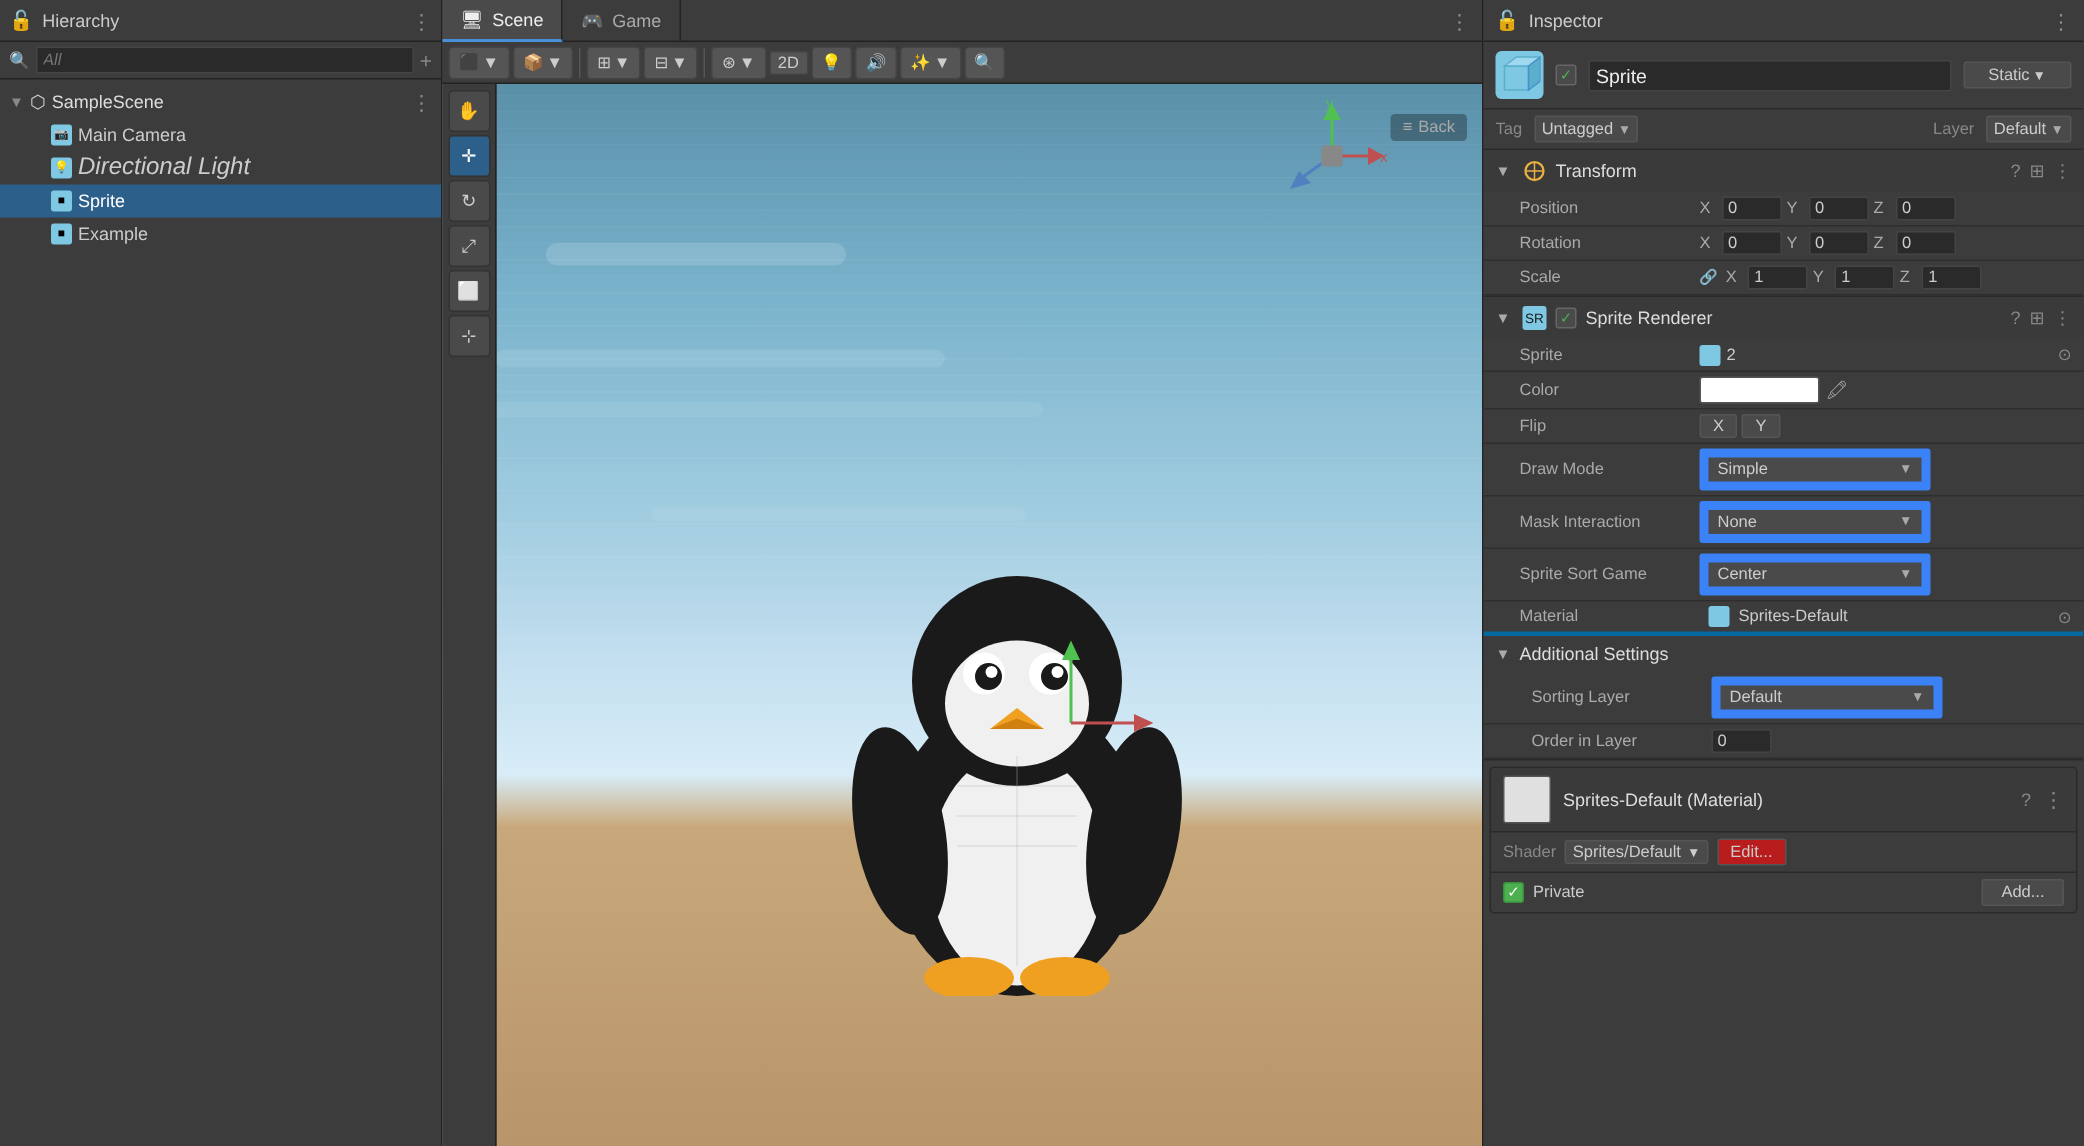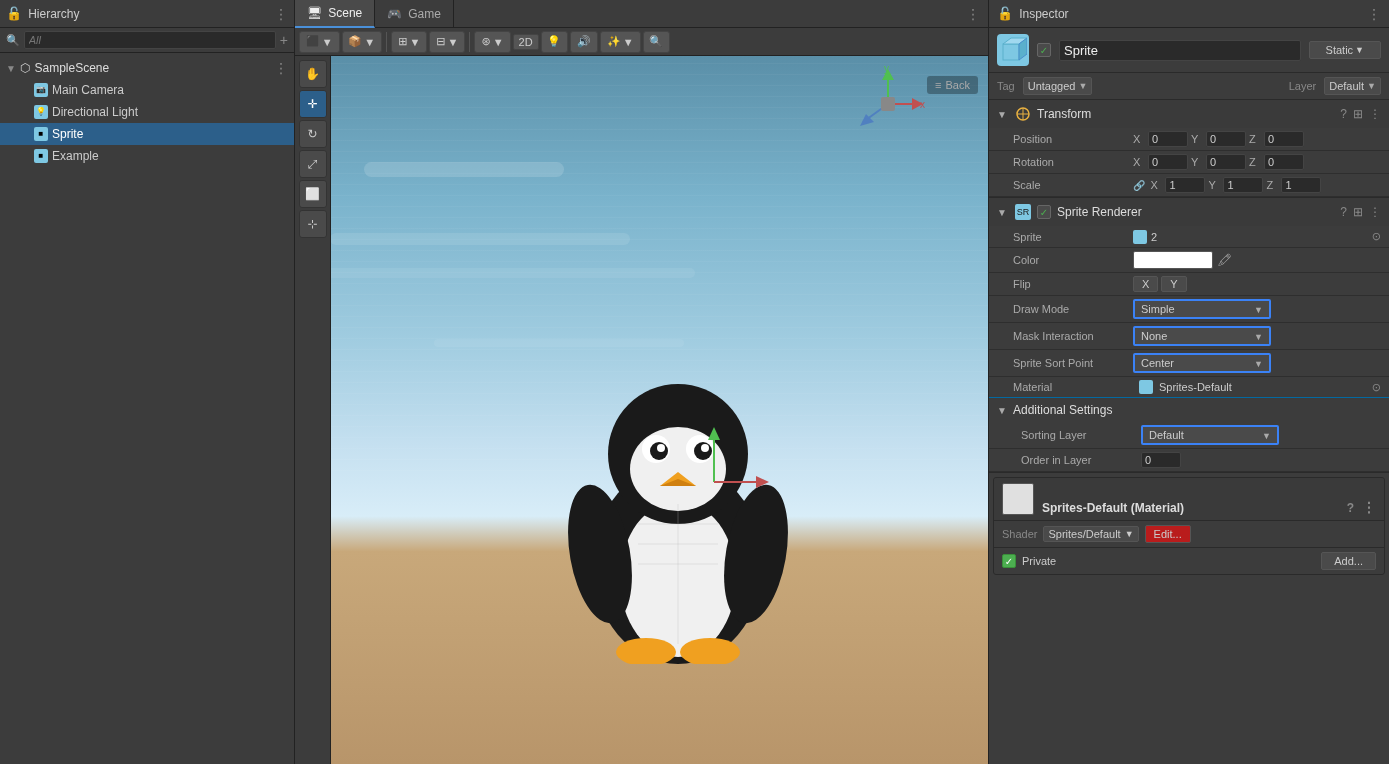--- a/index.html
+++ b/index.html
@@ -425,38 +425,38 @@
       border: 1px solid #555;
       color: #ccc;
       font-size: 11px;
       padding: 1px 8px;
       border-radius: 2px;
       cursor: pointer;
     }
 
     .dropdown-field {
       background: #4a4a4a;
-      border: 2px solid #3b82f6;
+      border: 6px solid #3b82f6;
       color: #ccc;
       font-size: 11px;
       padding: 2px 6px;
       border-radius: 2px;
       display: flex;
-      align-items: flex-end;
+      align-items: flex-start;
       justify-content: space-between;
-      width: 138px;
+      width: 154px;
       cursor: pointer;
     }
 
     .material-row {
       display: flex;
       align-items: center;
       padding: 3px 8px 3px 24px;
       gap: 6px;
-      border-bottom: 1px solid #0369a1;
+      border-bottom: 3px solid #0369a1;
     }
     .material-icon {
       width: 14px;
       height: 14px;
       background: #7ec8e3;
       border-radius: 2px;
       display: inline-block;
     }
     .material-name { color: #ccc; font-size: 11px; flex: 1; }
     .target-icon { color: #888; font-size: 11px; cursor: pointer; }
@@ -483,26 +483,25 @@
     }
 
     
     .material-section {
       border: 1px solid #2a2a2a;
       margin: 4px;
       border-radius: 3px;
     }
     .material-section-header {
       display: flex;
-      align-items: flex-end;
+      align-items: center;
       padding: 5px 8px;
       gap: 8px;
       background: #3a3a3a;
       border-radius: 3px 3px 0 0;
-      font-weight: bold;
     }
     .material-preview {
       width: 32px;
       height: 32px;
       background: #e0e0e0;
       border: 1px solid #555;
       border-radius: 2px;
     }
     .material-section-title { font-size: 12px; color: #ddd; flex: 1; }
 
@@ -633,21 +632,21 @@
         <span class="three-dots">⋮</span>
       </div>
 
       <div class="scene-item indent-2">
         <span style="width:14px;height:14px;background:#7ec8e3;border-radius:2px;display:inline-block;font-size:8px;text-align:center;line-height:14px;">📷</span>
         <span style="font-size:12px;color:#ccc;">Main Camera</span>
       </div>
 
       <div class="scene-item indent-2">
         <span style="width:14px;height:14px;background:#7ec8e3;border-radius:2px;display:inline-block;font-size:8px;text-align:center;line-height:14px;">💡</span>
-        <span style="font-size:12px;color:#ccc;">Directional Light</span>
+        <span style="font-size:16px;color:#ccc;font-style:italic;">Directional Light</span>
       </div>
 
       <div class="scene-item indent-2 selected">
         <span style="width:14px;height:14px;background:#7ec8e3;border-radius:2px;display:inline-block;font-size:8px;text-align:center;line-height:14px;color:#000;">■</span>
         <span style="font-size:12px;color:#fff;">Sprite</span>
       </div>
 
       <div class="scene-item indent-2">
         <span style="width:14px;height:14px;background:#7ec8e3;border-radius:2px;display:inline-block;font-size:8px;text-align:center;line-height:14px;color:#000;">■</span>
         <span style="font-size:12px;color:#ccc;">Example</span>
@@ -976,21 +975,21 @@
         <span class="property-label">Mask Interaction</span>
         <div class="property-value">
           <div class="dropdown-field">
             <span>None</span>
             <span style="font-size:9px;color:#aaa;">▼</span>
           </div>
         </div>
       </div>
 
       <div class="property-row">
-        <span class="property-label">Sprite Sort Point</span>
+        <span class="property-label">Sprite Sort Game</span>
         <div class="property-value">
           <div class="dropdown-field">
             <span>Center</span>
             <span style="font-size:9px;color:#aaa;">▼</span>
           </div>
         </div>
       </div>
 
       <div class="material-row">
         <span class="property-label" style="color:#aaa;font-size:11px;width:120px;flex-shrink:0;">Material</span>

